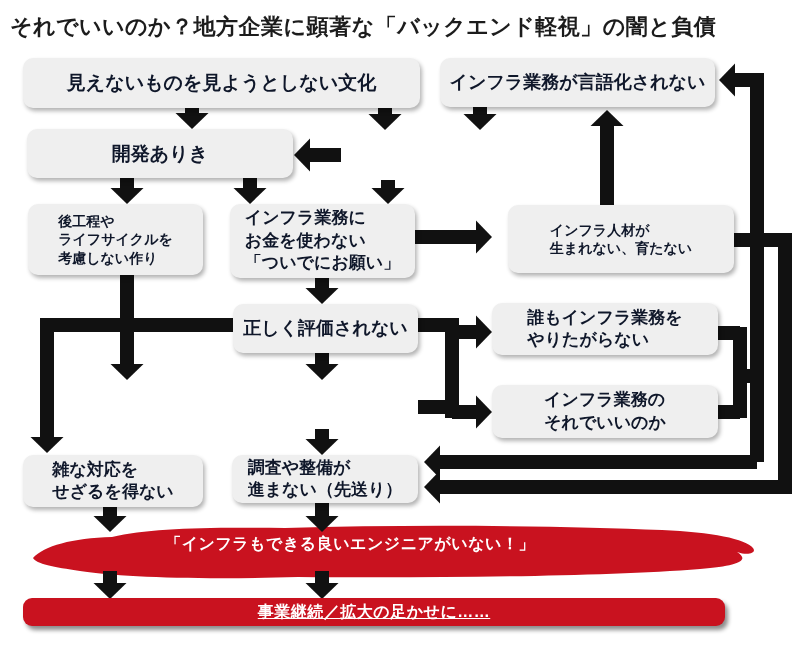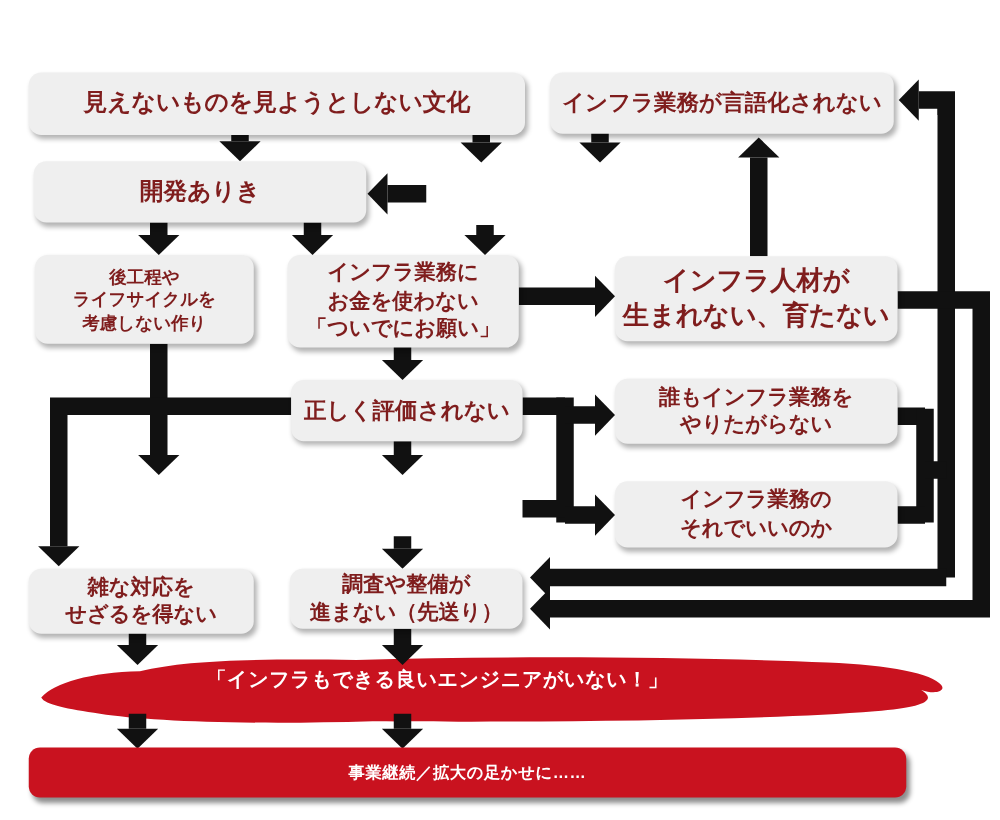--- a/index.html
+++ b/index.html
@@ -9,34 +9,34 @@
     --red:#c9121f; --arrow:#111111;
   }
   #title{
     position:absolute;left:10px;top:12px;width:786px;
     font-size:22px;font-weight:600;color:#1c1c1c;letter-spacing:0.5px;
   }
   .node{
     position:absolute;background:#efefef;border-radius:10px;
     box-shadow:2px 3px 4px rgba(0,0,0,.30);
     display:flex;align-items:center;justify-content:center;
-    text-align:center;font-weight:bold;color:#7f1d1d;
+    text-align:left;font-weight:bold;color:#0f172a;
     white-space:pre-line;line-height:1.32;
   }
   #layer-svg{position:absolute;left:0;top:0;}
   .band-label{
     position:absolute;left:30px;top:534px;width:640px;text-align:center;
     color:#fff;font-weight:bold;font-size:16px;letter-spacing:0.5px;
   }
   .footer{
-    position:absolute;left:23px;top:598px;width:702px;height:40px;
+    position:absolute;left:23px;top:598px;width:702px;height:28px;
     background:var(--red);border-radius:9px;
     box-shadow:3px 4px 4px rgba(0,0,0,.45);
     display:flex;align-items:center;justify-content:center;
-    color:#fff;font-weight:bold;font-size:13px;letter-spacing:0.5px;
+    color:#fff;font-weight:bold;font-size:16px;letter-spacing:0.5px;text-decoration:underline;
   }
 </style>
 </head>
 <body>
 
 <div id="stage" style="--red: #c9121f; --arrow: #111111;">
 
   <svg id="layer-svg" width="800" height="656" viewBox="0 0 800 656">
     <path style="fill:var(--red)" d="M33,558
          C44,546 72,538 112,537
@@ -98,31 +98,32 @@
       <polyline points="110,505 110,516" fill="none" stroke="var(--arrow)" stroke-width="14"></polyline>
       <polygon points="110,532 93.5,516 126.5,516" fill="var(--arrow)"></polygon>
       <polyline points="322,503 322,516" fill="none" stroke="var(--arrow)" stroke-width="14"></polyline>
       <polygon points="322,532 305.5,516 338.5,516" fill="var(--arrow)"></polygon>
       <polyline points="110,571 110,583" fill="none" stroke="var(--arrow)" stroke-width="14"></polyline>
       <polygon points="110,599 93.5,583 126.5,583" fill="var(--arrow)"></polygon>
       <polyline points="322,571 322,583" fill="none" stroke="var(--arrow)" stroke-width="14"></polyline>
       <polygon points="322,599 305.5,583 338.5,583" fill="var(--arrow)"></polygon>
     </svg>
 
+  <div id="title">それでいいのか？地方企業に顕著な「バックエンド軽視」の闇と負債</div>
 
   <div class="node" style="left:23px;top:58px;width:397px;height:50px;font-size:19px">見えないものを見ようとしない文化</div>
   <div class="node" style="left:27px;top:129px;width:266px;height:49px;font-size:19px">開発ありき</div>
   <div class="node" style="left:440px;top:58px;width:275px;height:49px;font-size:18px">インフラ業務が言語化されない</div>
   <div class="node" style="left:28px;top:204px;width:175px;height:71px;font-size:14px">後工程や
 ライフサイクルを
 考慮しない作り</div>
   <div class="node" style="left:230px;top:204px;width:185px;height:74px;font-size:17px">インフラ業務に
 お金を使わない
 「ついでにお願い」</div>
-  <div class="node" style="left:492px;top:205px;width:226px;height:68px;font-size:21px">インフラ人材が
+  <div class="node" style="left:508px;top:205px;width:226px;height:68px;font-size:14px">インフラ人材が
 生まれない、育たない</div>
   <div class="node" style="left:233px;top:304px;width:185px;height:49px;font-size:18px">正しく評価されない</div>
   <div class="node" style="left:492px;top:303px;width:226px;height:52px;font-size:17px">誰もインフラ業務を
 やりたがらない</div>
   <div class="node" style="left:492px;top:385px;width:226px;height:53px;font-size:17px">インフラ業務の
 それでいいのか</div>
   <div class="node" style="left:23px;top:455px;width:180px;height:52px;font-size:17px">雑な対応を
 せざるを得ない</div>
   <div class="node" style="left:232px;top:455px;width:186px;height:48px;font-size:17px">調査や整備が
 進まない（先送り）</div>

